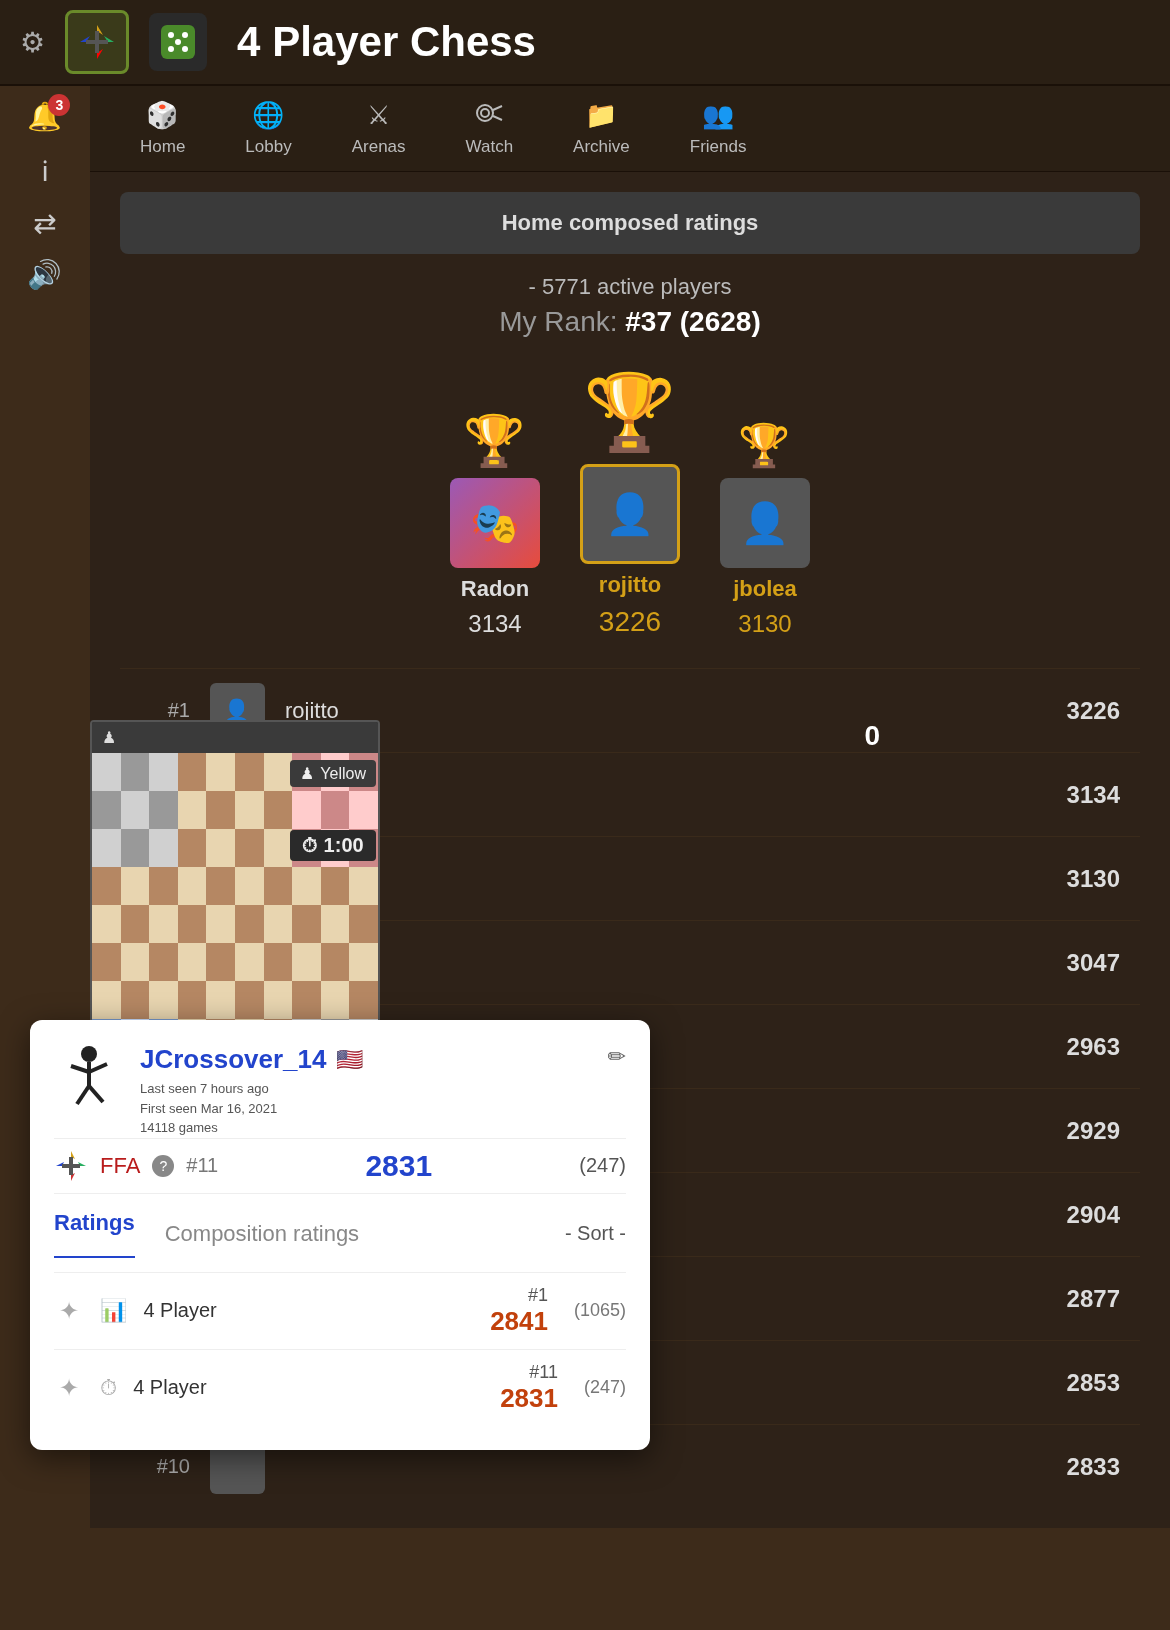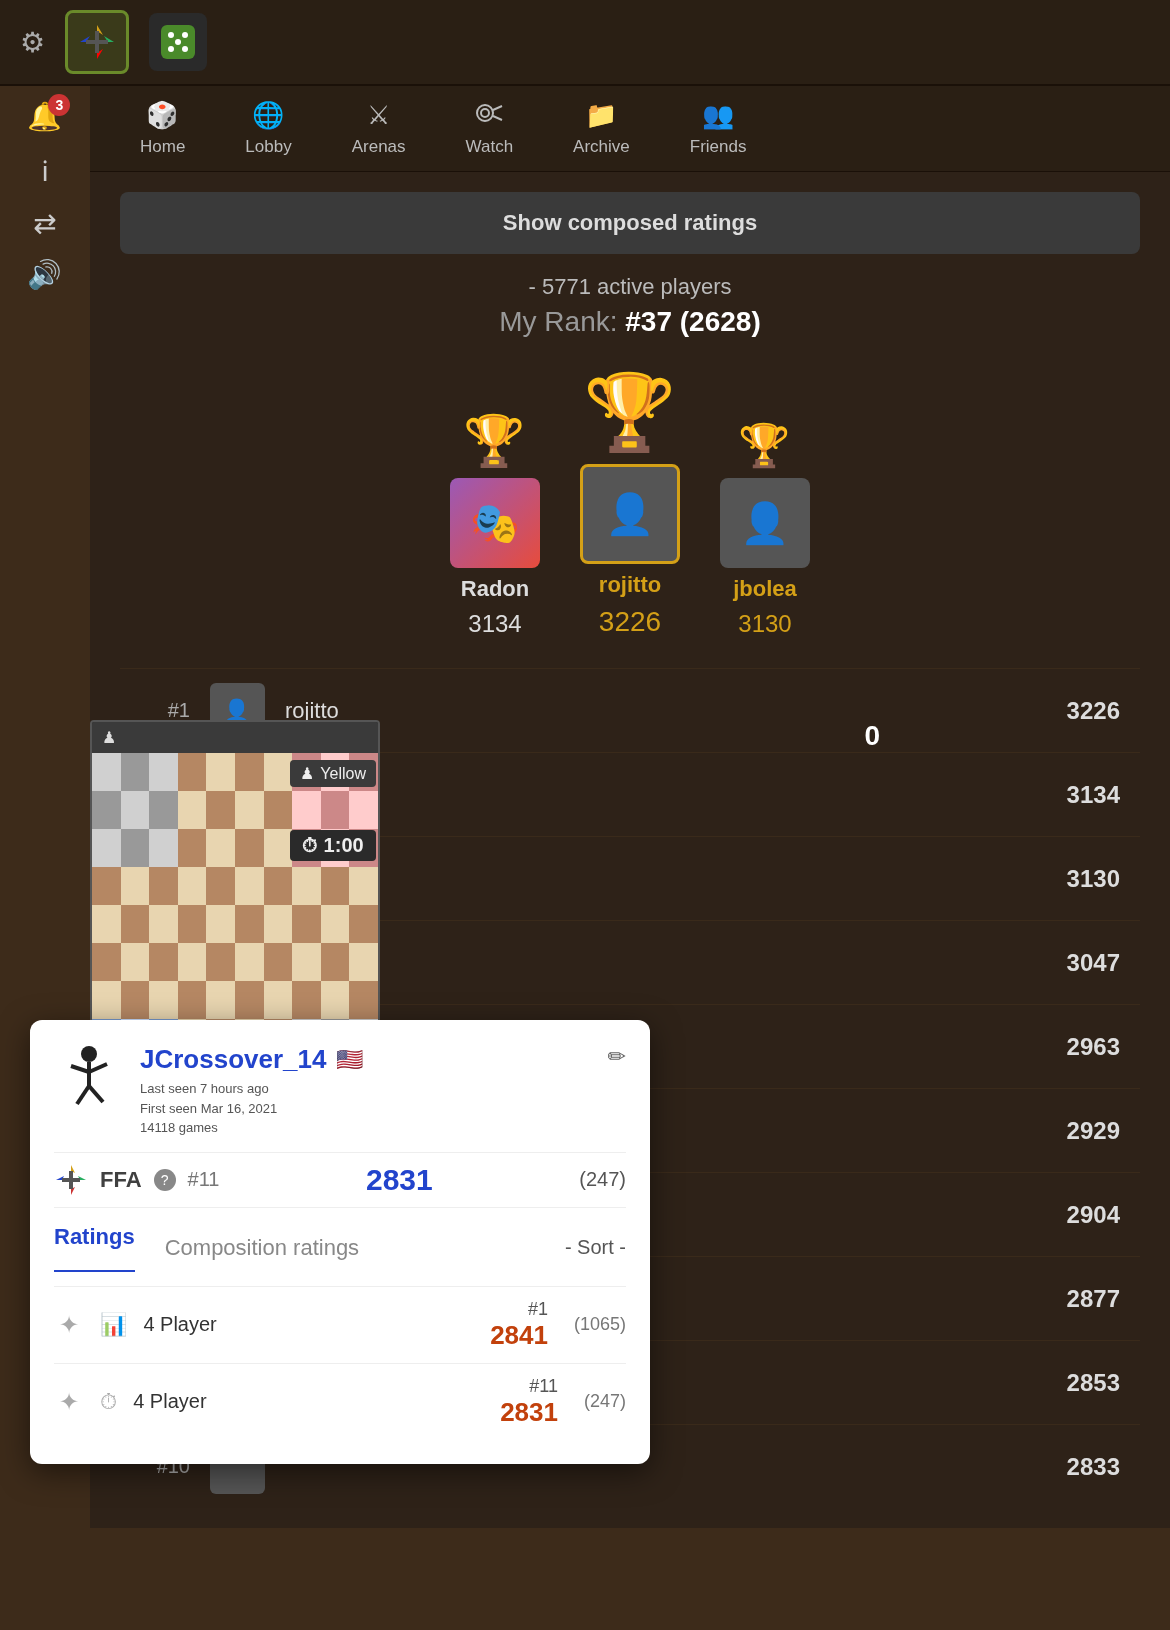--- a/index.html
+++ b/index.html
@@ -246,21 +246,20 @@
       background: white;
       border-radius: 12px;
       box-shadow: 0 8px 30px rgba(0,0,0,0.5);
       padding: 24px;
       z-index: 100;
     }
     .player-card-header {
       display: flex;
       align-items: flex-start;
       gap: 16px;
-      margin-bottom: 14px;
     }
     .player-avatar-icon {
       width: 70px;
       height: 70px;
       display: flex;
       align-items: center;
       justify-content: center;
       font-size: 52px;
       color: #333;
     }
@@ -307,22 +306,22 @@
       border-bottom: 1px solid #eee;
       margin-bottom: 16px;
     }
     .ffa-arrows {
       display: flex;
       align-items: center;
       gap: 2px;
     }
     .ffa-label {
       font-size: 22px;
-      font-weight: bold;
-      color: #404040;
+      font-weight: normal;
+      color: #b91c1c;
     }
     .ffa-help {
       background: #888;
       color: white;
       border-radius: 50%;
       width: 22px;
       height: 22px;
       font-size: 14px;
       display: inline-flex;
       align-items: center;
@@ -512,20 +511,21 @@
     <svg width="42" height="42" viewBox="0 0 42 42">
       <rect x="4" y="4" width="34" height="34" rx="6" fill="#4a8a2a"></rect>
       <circle cx="14" cy="14" r="3" fill="white"></circle>
       <circle cx="28" cy="14" r="3" fill="white"></circle>
       <circle cx="14" cy="28" r="3" fill="white"></circle>
       <circle cx="28" cy="28" r="3" fill="white"></circle>
       <circle cx="21" cy="21" r="3" fill="white"></circle>
     </svg>
   </div>
 
+  <h1 class="page-title">4 Player Chess</h1>
 </div>
 
 <div class="left-sidebar">
   <div class="sidebar-icon">
     🔔
     <span class="badge">3</span>
   </div>
   <div class="sidebar-icon">ℹ</div>
   <div class="sidebar-icon">⇄</div>
   <div class="sidebar-icon">🔊</div>
@@ -562,21 +562,21 @@
       <span class="nav-label">Archive</span>
     </div>
     <div class="sub-nav-item">
       <span class="nav-icon">👥</span>
       <span class="nav-label">Friends</span>
     </div>
   </div>
 
   <div class="leaderboard-area">
 
-    <button class="show-ratings-btn">Show composed ratings</button>
+    <button class="show-ratings-btn">Home composed ratings</button>
 
     <p class="active-players">- 5771 active players</p>
     <p class="my-rank">
       <span>My Rank:</span>
       <strong>#37 (2628)</strong>
     </p>
 
     <div class="podium">
 
       <div class="podium-item">

